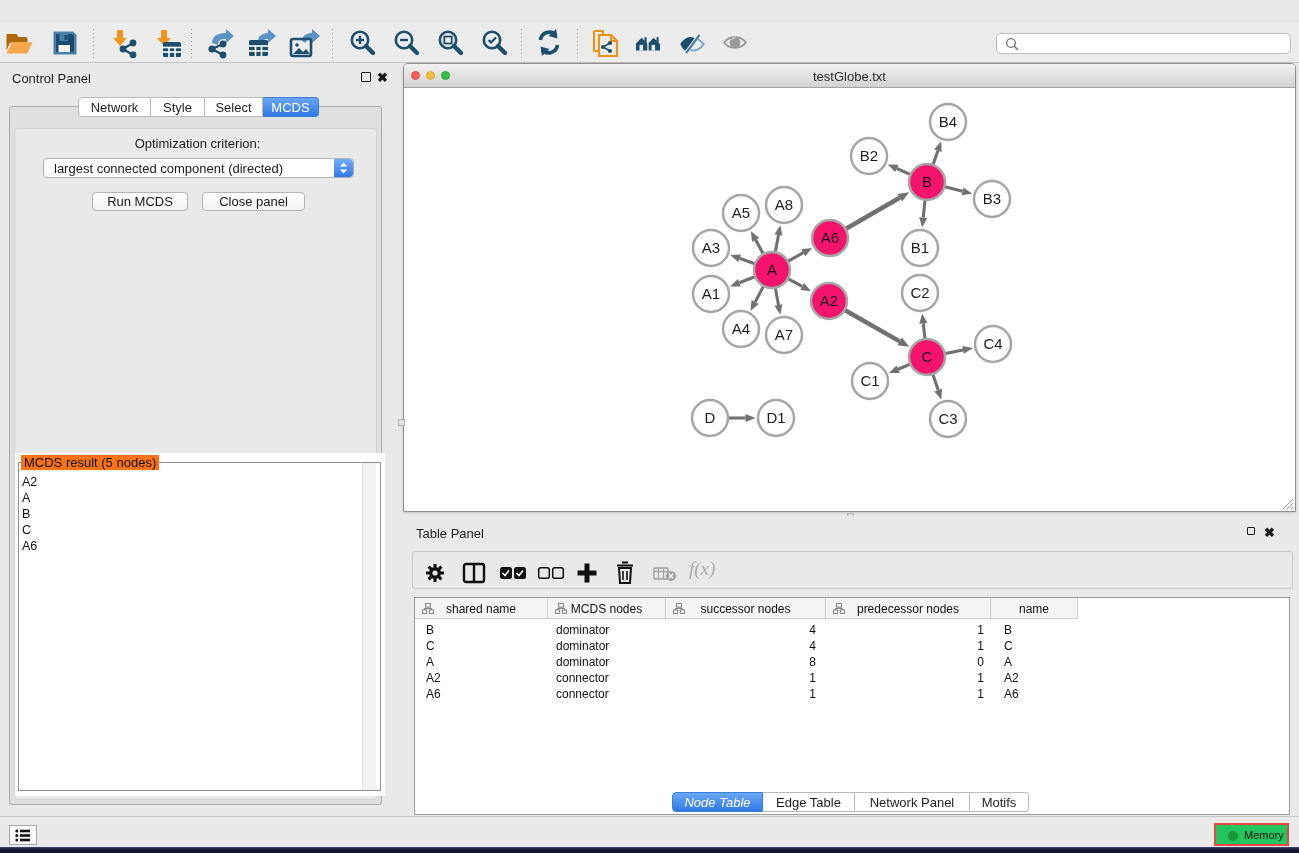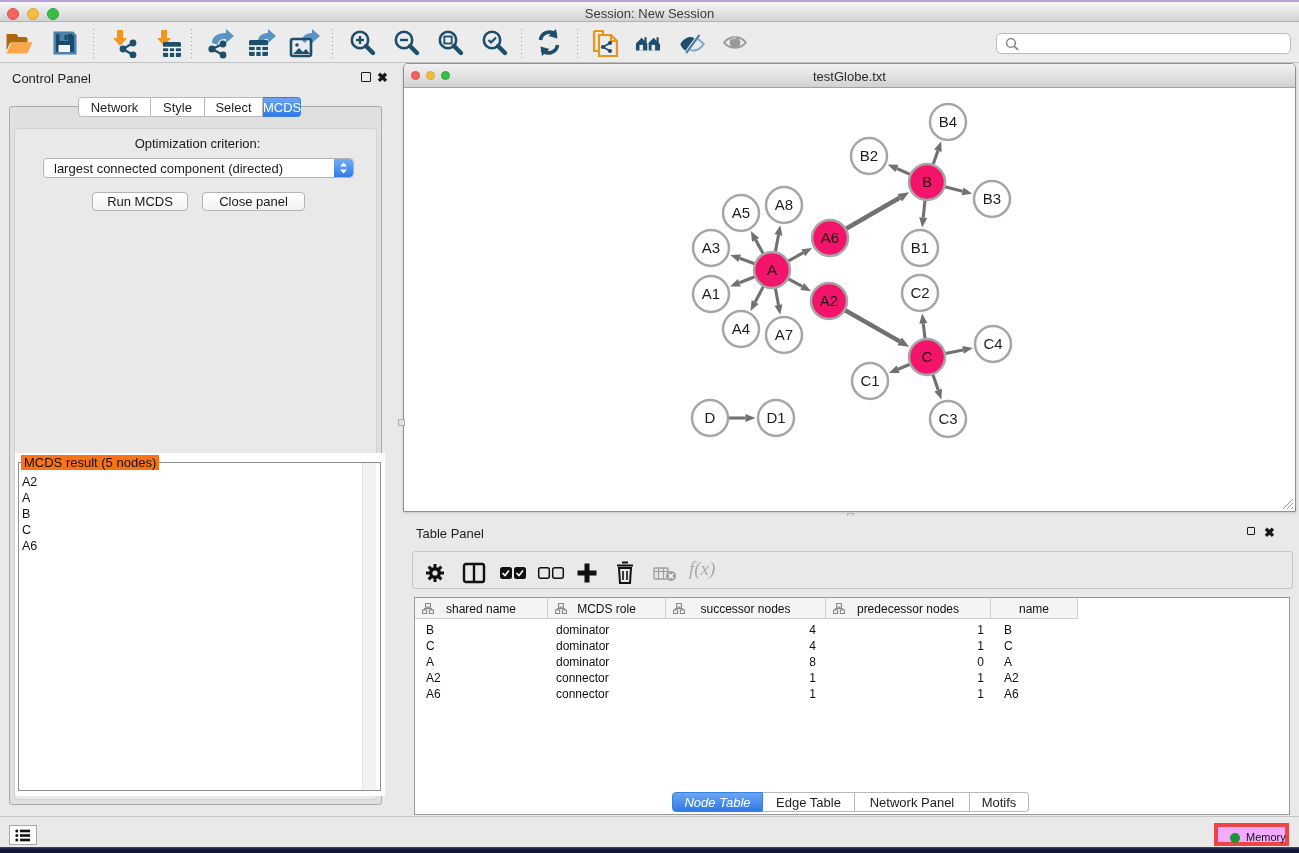--- a/index.html
+++ b/index.html
@@ -38,33 +38,27 @@
 #tp-table { position:absolute; left:19px; top:81px; width:876px; height:218px; background:#fff; border:1px solid #9a9a9a; }
 #tp-thead { position:absolute; left:0; top:0; width:662px; height:21px; background:#f4f4f4; border-bottom:1px solid #cfcfcf; }
 .th { position:absolute; top:0; height:21px; border-right:1px solid #cfcfcf; font-size:12px; color:#111; }
 .th span { display:block; text-align:center; margin-top:4px; }
 .orgicon { position:absolute; left:7px; top:5px; }
 .trow { position:absolute; font-size:12px; color:#111; height:16px; line-height:16px; }
 .num { position:absolute; text-align:right; }
 
 #statusbar { position:absolute; left:0; top:816px; width:1299px; height:31px; background:#e9e9e9; border-top:1px solid #c6c6c6; }
 #darkstrip { position:absolute; left:0; top:847px; width:1299px; height:6px; background:linear-gradient(#41507c 0px,#2a3358 1px,#151c3a 2px,#10152e 6px); }
-#memorybtn { position:absolute; left:1214px; top:6px; width:75px; height:23px; background:#f0abfc; border:4px solid #ef4444; font-size:11px; color:#111; }
+#memorybtn { position:absolute; left:1214px; top:6px; width:75px; height:23px; background:#22c55e; border:2px solid #ef4444; font-size:11px; color:#111; }
 #listbtn { position:absolute; left:9px; top:8px; width:28px; height:20px; background:#fdfdfd; border:1px solid #a8a8a8; }
 </style>
 </head>
 <body>
 <div id="app">
 
-<div id="titlebar">
-  <div class="light" style="left:7px;background:#f4645c;border:0.5px solid #d8524c;"></div>
-  <div class="light" style="left:27px;background:#f6bd3e;border:0.5px solid #dba633;"></div>
-  <div class="light" style="left:47px;background:#39bd49;border:0.5px solid #2ea53f;"></div>
-  <div id="apptitle">Session: New Session</div>
-</div>
 
 <div id="toolbar">
   <div class="ticon" style="left:4px;top:7px;"><svg width="32" height="26" viewBox="0 0 32 26">
     <path d="M2.5 4 h9 q1.6 0 2.1 1.4 l0.6 1.6 h7.3 q2 0 2 2 v3.5 h-16 q-1.4 0 -2 1.3 l-3 6.7 z" fill="#ad680c"></path>
     <path d="M2.5 23.5 l4.8 -10.3 q0.5 -1 1.6 -1 h19.6 l-4.6 10.2 q-0.5 1.1 -1.7 1.1 z" fill="#f6a84a"></path>
   </svg></div>
   <div class="ticon" style="left:52px;top:7px;"><svg width="26" height="26" viewBox="0 0 26 26">
     <path d="M1.5 1.5 h19.5 l3.5 3.5 v19.5 h-23 z" fill="#4b80a8"></path>
     <path d="M4 4 h15.8 l2.2 2.2 v15.8 h-18 z" fill="#1c4a6e"></path>
     <rect x="7.5" y="4" width="8.5" height="7" fill="#4b80a8"></rect>
@@ -199,21 +193,21 @@
   <div id="cpanel-hdr">Control Panel</div>
   <div class="winbtn-sq" style="left:361px;top:9px;"></div>
   <div class="winbtn-x" style="left:377px;top:10px;">✖</div>
   <div id="cp-box">
         <div style="position:absolute;left:4px;top:21px;width:363px;height:672px;background:#e9e9e9;border:1px solid #d2d2d2;border-radius:4px;"></div>
       </div>
   <div class="tabrow" style="left:78px;top:34px;">
     <div class="tab first" style="width:73px;">Network</div>
     <div class="tab" style="width:54px;">Style</div>
     <div class="tab" style="width:58px;">Select</div>
-    <div class="tab last sel" style="width:38px;">MCDS</div>
+    <div class="tab last sel" style="width:56px;">MCDS</div>
   </div>
   <div style="position:absolute;left:0;top:73px;width:395px;text-align:center;font-size:13px;color:#1a1a1a;">Optimization criterion:</div>
   <div style="position:absolute;left:43px;top:95px;width:311px;height:20px;background:#fff;border:1px solid #b2b2b2;border-radius:4px;">
     <div style="position:absolute;left:10px;top:2px;font-size:13px;color:#1a1a1a;">largest connected component (directed)</div>
     <div style="position:absolute;right:0;top:0;width:19px;height:18px;background:linear-gradient(#74aef6,#3279e8);border-radius:0 4px 4px 0;">
       <svg width="19" height="18" viewBox="0 0 19 18">
         <path d="M6 7.5 L9.5 3.5 L13 7.5 z" fill="#fff"></path>
         <path d="M6 10.5 L9.5 14.5 L13 10.5 z" fill="#fff"></path>
       </svg>
     </div>
@@ -389,21 +383,21 @@
     </svg>
             <span>shared name</span>
           </div>
       <div class="th" style="left:133px;width:118px;">
             <svg width="12" height="11" viewBox="0 0 12 11" class="orgicon" style="left:7px;">
       <rect x="3.5" y="0.5" width="5" height="3.6" fill="none" stroke="#8a8a8a" stroke-width="1.1"></rect>
       <rect x="0.6" y="6.9" width="4" height="3.6" fill="none" stroke="#8a8a8a" stroke-width="1.1"></rect>
       <rect x="7.4" y="6.9" width="4" height="3.6" fill="none" stroke="#8a8a8a" stroke-width="1.1"></rect>
       <path d="M6 4.1 v1.4 M2.6 6.9 v-1.4 h6.8 v1.4" fill="none" stroke="#8a8a8a" stroke-width="1.1"></path>
     </svg>
-            <span>MCDS role</span>
+            <span>MCDS nodes</span>
           </div>
       <div class="th" style="left:251px;width:160px;">
             <svg width="12" height="11" viewBox="0 0 12 11" class="orgicon" style="left:7px;">
       <rect x="3.5" y="0.5" width="5" height="3.6" fill="none" stroke="#8a8a8a" stroke-width="1.1"></rect>
       <rect x="0.6" y="6.9" width="4" height="3.6" fill="none" stroke="#8a8a8a" stroke-width="1.1"></rect>
       <rect x="7.4" y="6.9" width="4" height="3.6" fill="none" stroke="#8a8a8a" stroke-width="1.1"></rect>
       <path d="M6 4.1 v1.4 M2.6 6.9 v-1.4 h6.8 v1.4" fill="none" stroke="#8a8a8a" stroke-width="1.1"></path>
     </svg>
             <span>successor nodes</span>
           </div>

